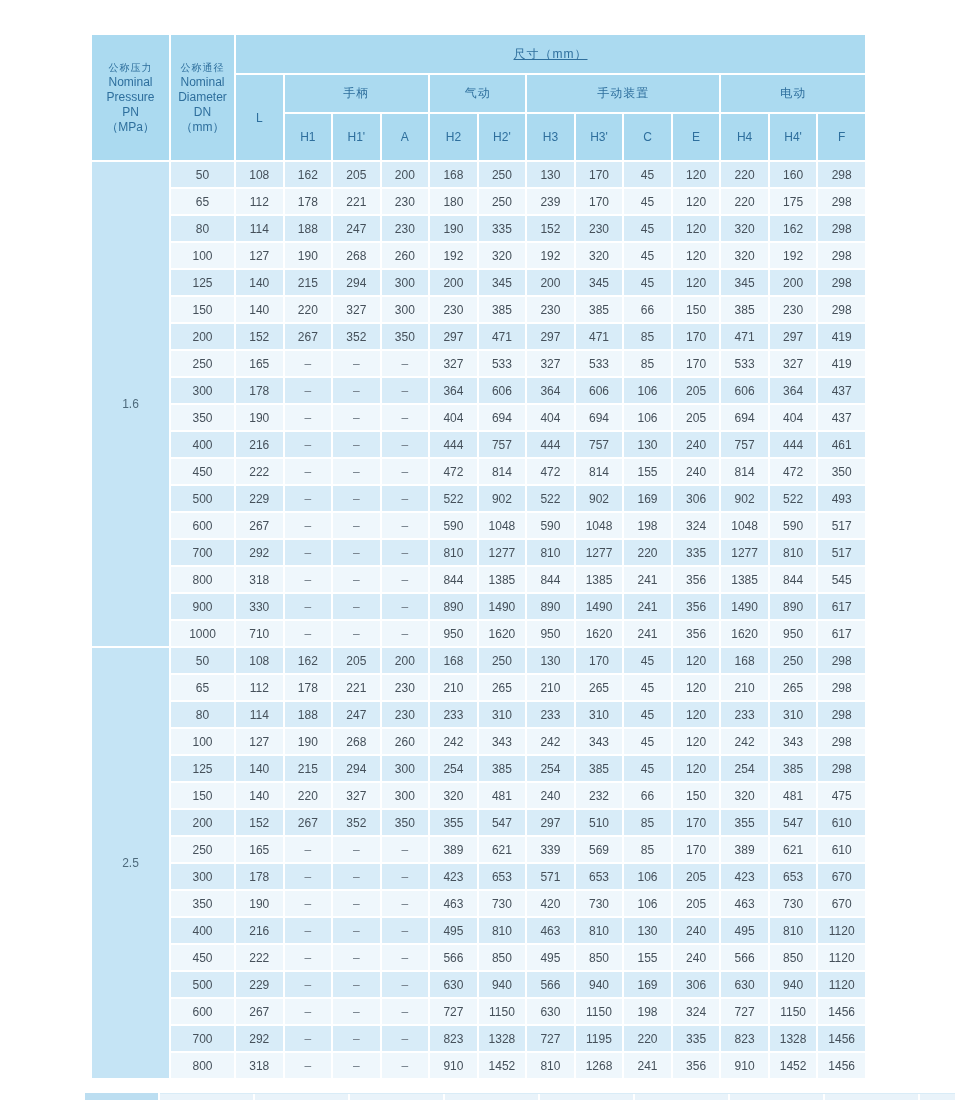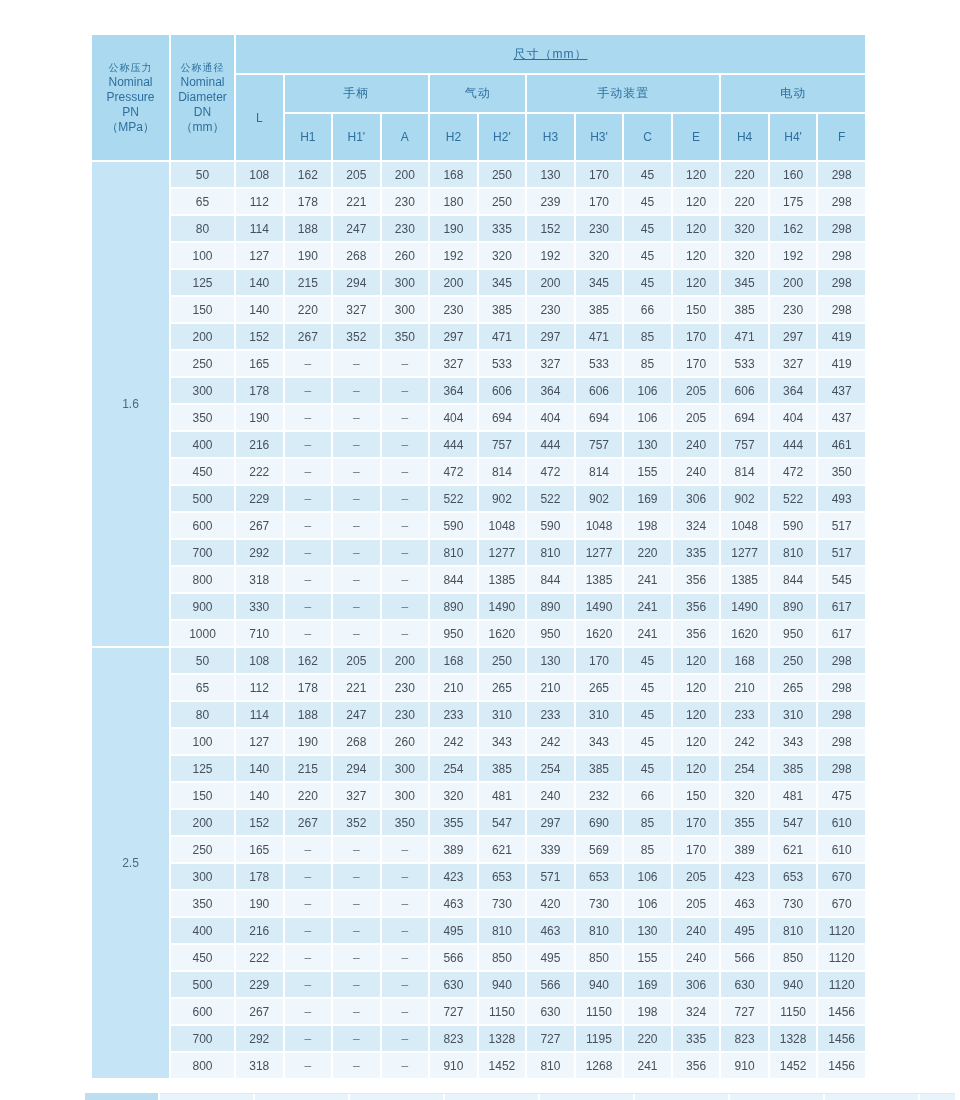--- a/index.html
+++ b/index.html
@@ -538,21 +538,21 @@
           </tr>
           <tr class="stripe-blue">
             <td>200</td>
             <td>152</td>
             <td>267</td>
             <td>352</td>
             <td>350</td>
             <td>355</td>
             <td>547</td>
             <td>297</td>
-            <td>690</td>
+            <td>510</td>
             <td>85</td>
             <td>170</td>
             <td>355</td>
             <td>547</td>
             <td>610</td>
           </tr>
           <tr class="stripe-white">
             <td>250</td>
             <td>165</td>
             <td class="dash">–</td>

